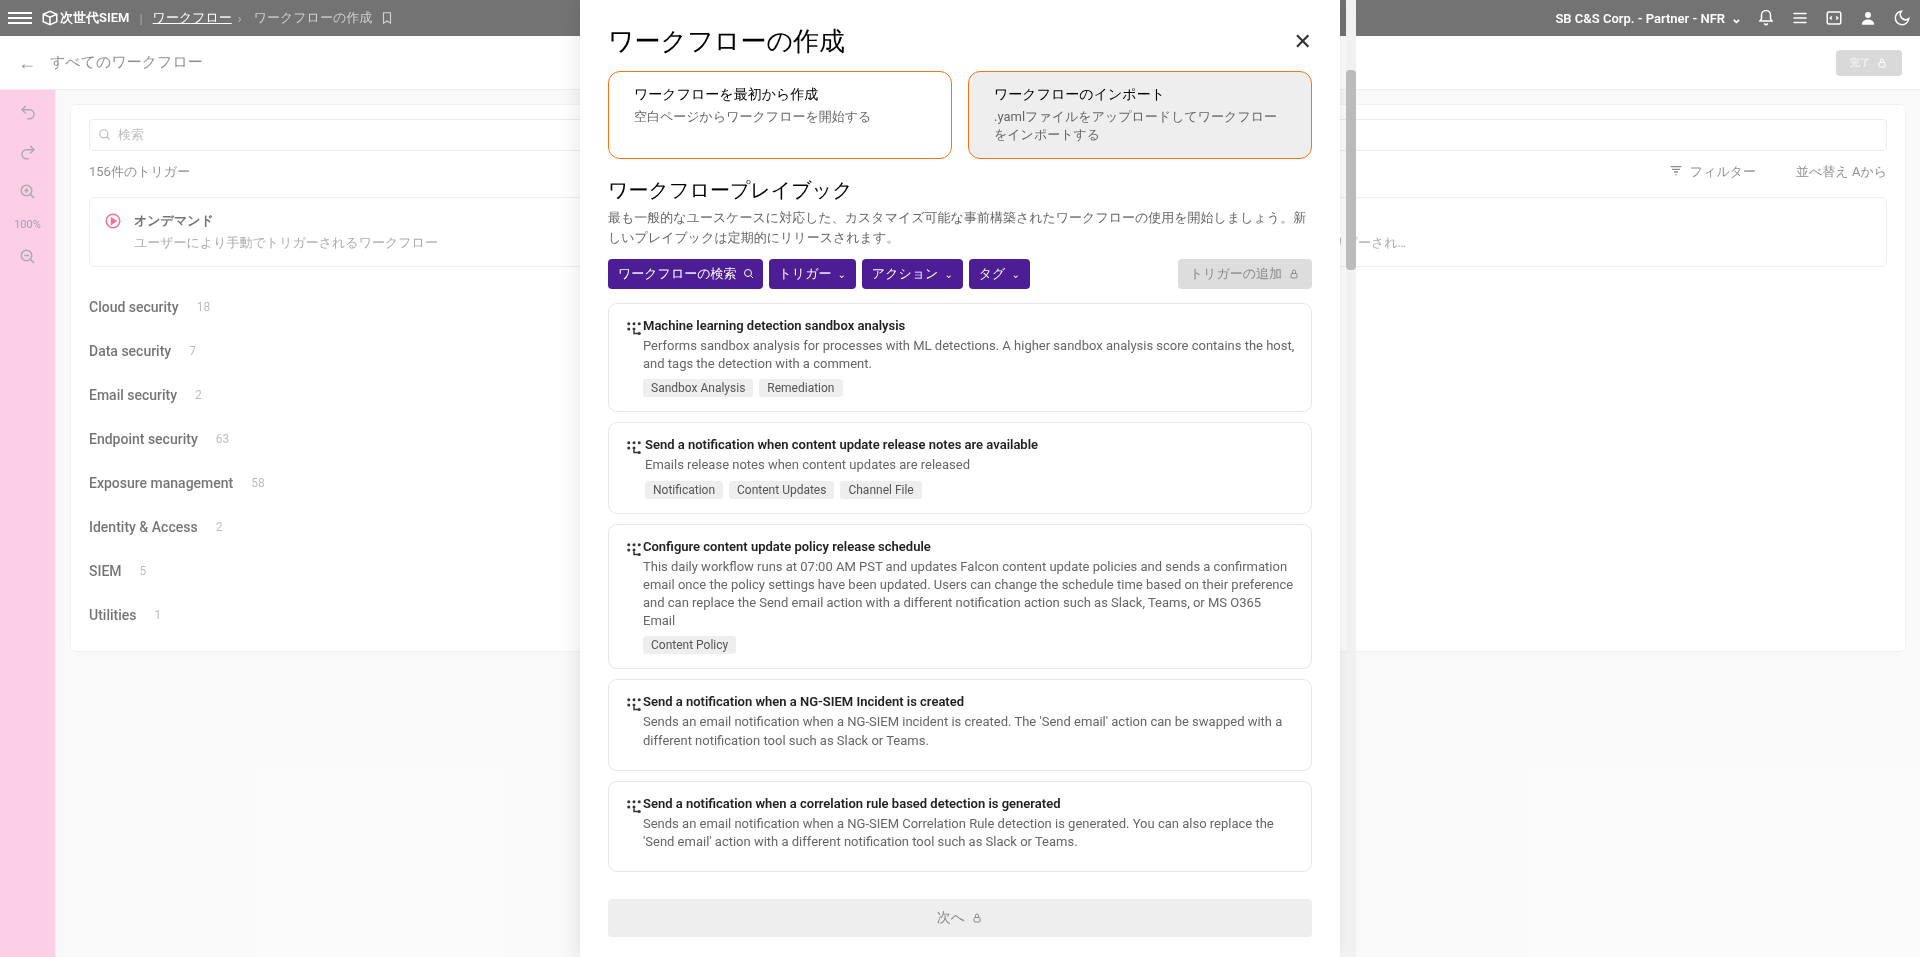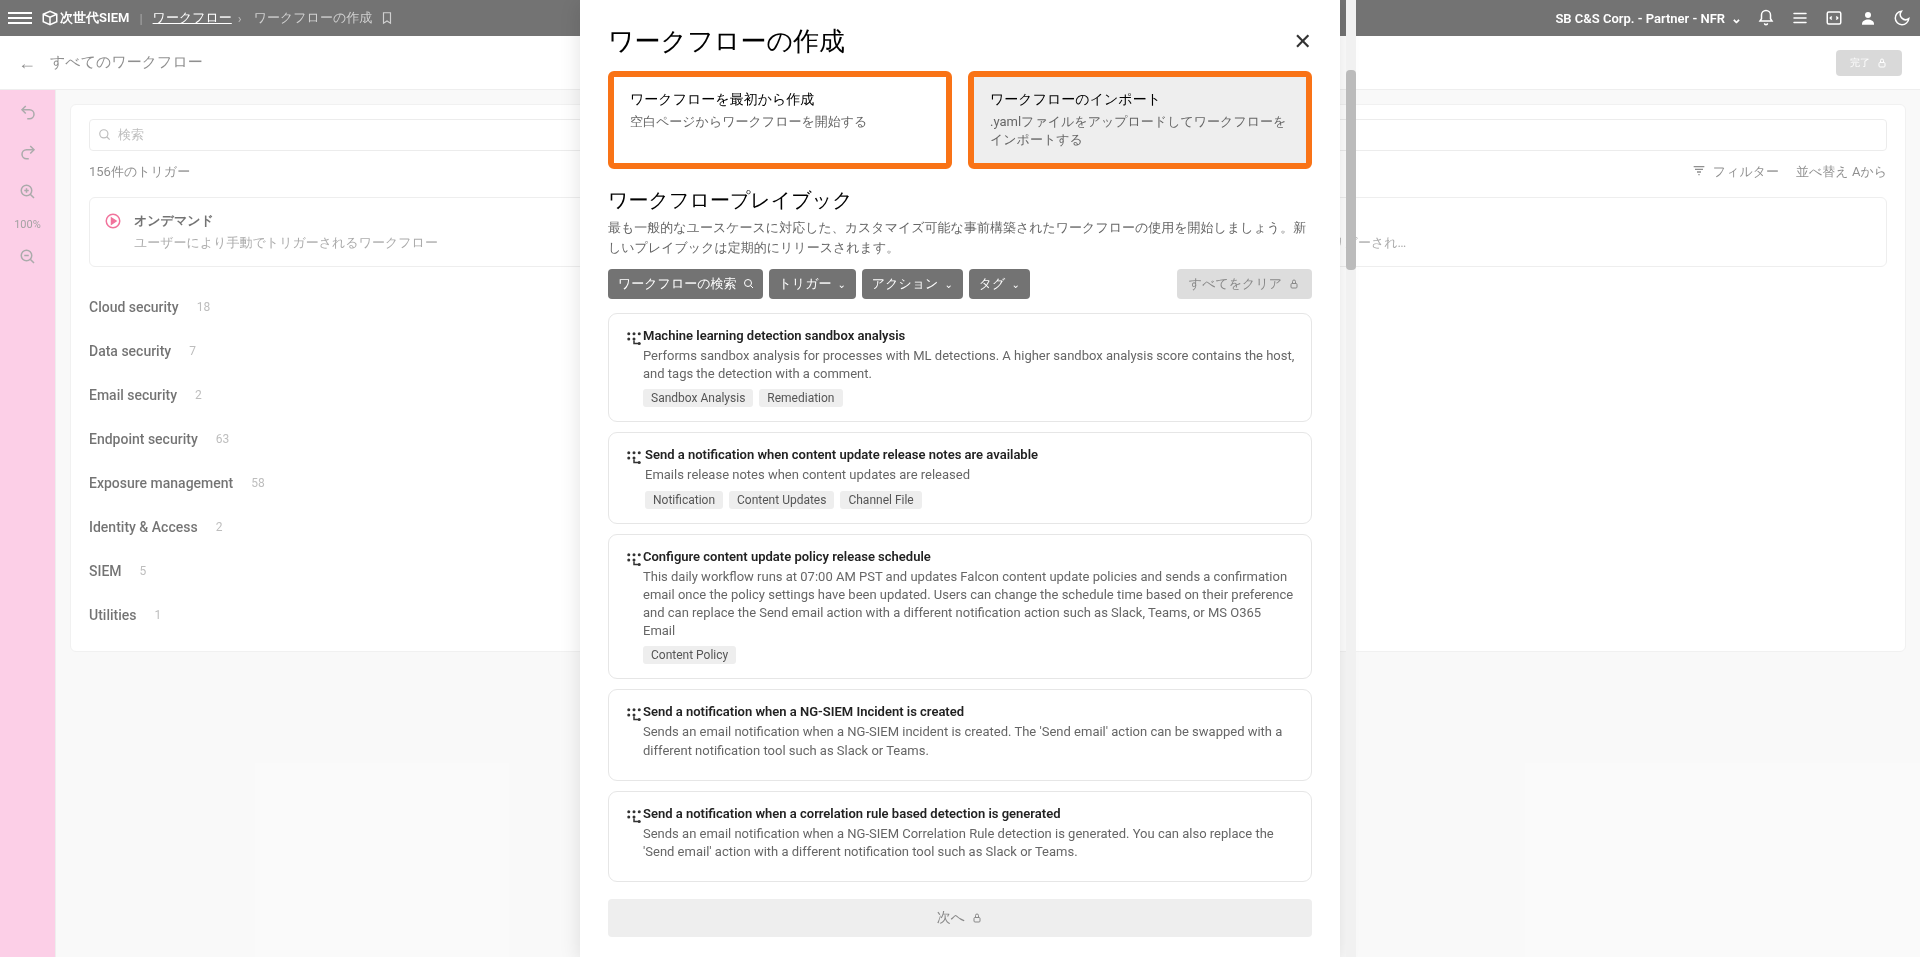--- a/index.html
+++ b/index.html
@@ -27,49 +27,49 @@
 
 .main-row { display: flex; height: calc(100% - 90px); }
 .left-rail { width: 56px; background: #f9a8d4; border-right: 1px solid #e0e0e0; display: flex; flex-direction: column; align-items: center; padding-top: 8px; gap: 12px; font-size: 11px; color: #555; }
 .left-rail .rail-btn { width: 36px; height: 28px; display: flex; align-items: center; justify-content: center; cursor: pointer; border-radius: 4px; }
 
 .trigger-panel { flex: 1; padding: 14px 0; }
 .trigger-card { background: #fff; border: 1px solid #e5e5e5; border-radius: 6px; margin: 0 14px; padding: 14px 18px; }
 .tp-title { font-size: 18px; font-weight: 500; display: flex; align-items: center; gap: 10px; margin-bottom: 12px; }
 .tp-title .bolt { color: #e6004c; }
 .tp-search { display: flex; align-items: center; border: 1px solid #ddd; border-radius: 4px; padding: 6px 8px; color: #888; font-size: 13px; gap: 6px; margin-bottom: 12px; }
-.tp-meta { display: flex; align-items: flex-end; font-size: 13px; color: #333; gap: 17px; margin-bottom: 16px; }
+.tp-meta { display: flex; align-items: flex-end; font-size: 13px; color: #333; gap: 40px; margin-bottom: 16px; }
 .tp-meta .filter, .tp-meta .sort { display: flex; align-items: center; gap: 6px; cursor: pointer; }
 .tp-meta .spacer { flex: 1; }
 .tp-cards { display: flex; gap: 28px; margin-bottom: 18px; }
 .tp-opt { border: 1px solid #e0e0e0; border-radius: 6px; padding: 14px; flex: 1; font-size: 13px; display: flex; gap: 10px; }
 .tp-opt .ico { color: #e6004c; font-size: 16px; min-width: 20px; }
 .tp-opt .ttl { font-weight: 600; margin-bottom: 4px; }
 .tp-opt .desc { color: #666; }
 .cat-list { }
 .cat-row { display: flex; align-items: center; padding: 14px 0; font-size: 14px; font-weight: 500; cursor: pointer; }
 .cat-row .count { color: #888; font-weight: 400; margin-left: 18px; font-size: 12px; }
 
 .overlay { position: absolute; inset: 0; background: rgba(255,255,255,0.45); display: flex; justify-content: center; }
 .modal { background: #fff; width: 760px; margin-top: 0; height: 100%; box-shadow: 0 4px 20px rgba(0,0,0,0.12); display: flex; flex-direction: column; position: relative; }
 .modal-scroll-track { position: absolute; right: -16px; top: 0; width: 10px; height: 100%; background: #f1f1f1; }
 .modal-scroll-thumb { position: absolute; right: -16px; top: 70px; width: 10px; height: 200px; background: #bbb; border-radius: 4px; }
 .modal-head { padding: 24px 28px 12px; display: flex; align-items: center; }
 .modal-head h1 { font-size: 26px; font-weight: 400; }
 .modal-head .close { margin-left: auto; font-size: 22px; cursor: pointer; color: #333; }
 .modal-body { padding: 0 28px; overflow: auto; flex: 1; }
 .create-opts { display: flex; gap: 16px; margin-bottom: 18px; }
-.create-opt { border: 6px solid #f97316; border-radius: 6px; padding: 14px 16px; flex: 1; font-size: 13px; cursor: pointer; }
+.create-opt { border: 1px solid #f97316; border-radius: 12px; padding: 14px 25px; flex: 1; font-size: 13px; cursor: pointer; }
 .create-opt.active { background: #eee; }
 .create-opt .t { font-size: 14px; margin-bottom: 4px; }
 .create-opt .d { color: #666; }
 .section-title { font-size: 20px; margin-bottom: 4px; }
 .section-desc { font-size: 13px; color: #666; margin-bottom: 12px; line-height: 1.5; }
 .filter-bar { display: flex; gap: 6px; margin-bottom: 14px; align-items: center; }
-.pill { background: #737373; color: #fff; border: none; border-radius: 4px; padding: 6px 10px; font-size: 13px; display: flex; align-items: center; gap: 6px; cursor: pointer; }
+.pill { background: #4c1d95; color: #fff; border: none; border-radius: 4px; padding: 6px 10px; font-size: 13px; display: flex; align-items: center; gap: 6px; cursor: pointer; }
 .pill.search { padding-right: 8px; }
 .pill .caret { font-size: 10px; }
 .clear-btn { background: #ddd; color: #888; border: none; border-radius: 4px; padding: 6px 12px; font-size: 13px; display: flex; align-items: center; gap: 6px; cursor: default; margin-left: auto; }
 .pb-list { display: flex; flex-direction: column; gap: 10px; }
 .pb-item { border: 1px solid #e6e6e6; border-radius: 9px; padding: 14px 16px; display: flex; cursor: pointer; }
 .pb-icon { width: 20px; color: #333; padding-top: 2px; }
 .pb-body .pt { font-size: 13px; font-weight: 600; color: #222; margin-bottom: 4px; }
 .pb-body .pd { font-size: 13px; color: #666; line-height: 1.4; margin-bottom: 6px; }
 .pb-tags { display: flex; gap: 6px; flex-wrap: wrap; }
 .pb-tag { background: #eee; color: #555; font-size: 12px; padding: 2px 8px; border-radius: 3px; }
@@ -297,21 +297,21 @@
           </button>
         <button class="pill">
             <span>アクション</span>
             <span class="caret">⌄</span>
           </button>
         <button class="pill">
             <span>タグ</span>
             <span class="caret">⌄</span>
           </button>
         <button class="clear-btn">
-          <span>すべてをクリア</span>
+          <span>トリガーの追加</span>
           <svg width="12" height="12" viewBox="0 0 24 24" fill="none" stroke="#888" stroke-width="2">
               <rect x="6" y="11" width="12" height="9" rx="2"></rect>
               <path d="M9 11V7a3 3 0 016 0v4"></path>
             </svg>
         </button>
       </div>
       <div class="pb-list" id="pb-list">
           <div class="pb-item">
             <div class="pb-icon">
               <svg width="18" height="18" viewBox="0 0 24 24" fill="#333">

